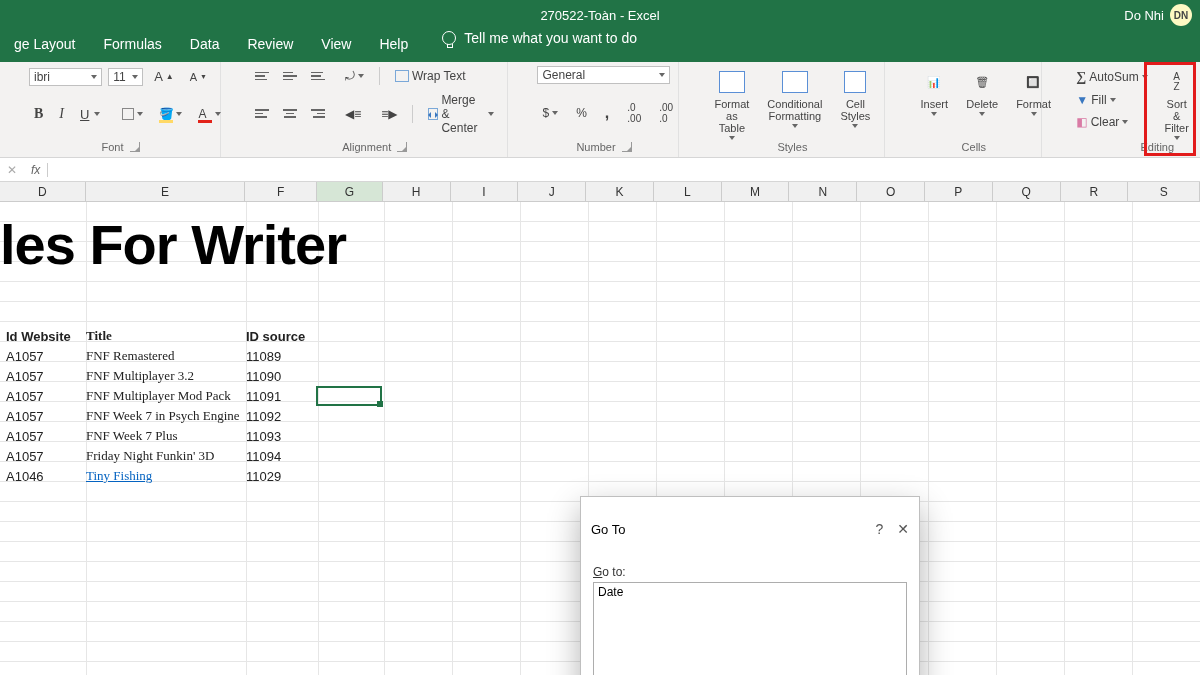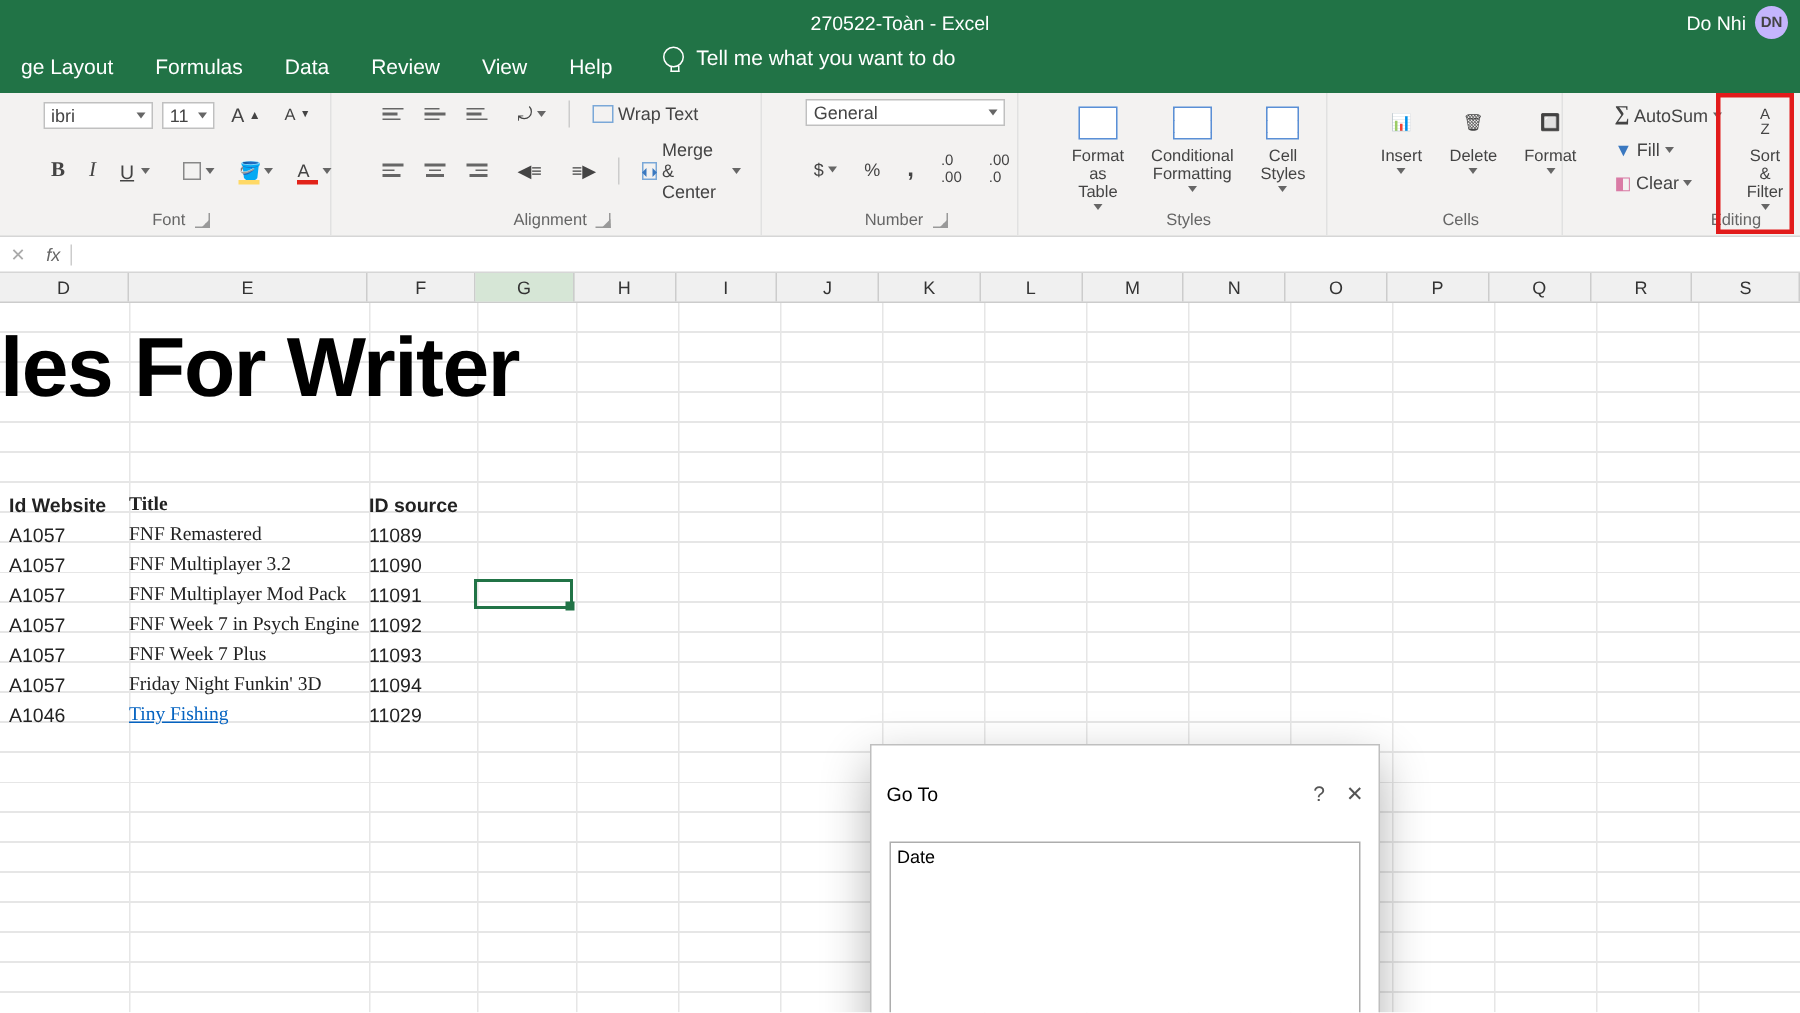--- a/index.html
+++ b/index.html
@@ -1,21 +1,21 @@
 <!DOCTYPE html>
 <html><head>
 <meta charset="utf-8">
 <style>
   * { box-sizing: border-box; margin: 0; padding: 0; font-family: "Segoe UI", Tahoma, sans-serif; }
   body { width: 1200px; height: 675px; background: #fff; overflow: hidden; position: relative; }
 
   
   .titlebar { background: #217346; height: 30px; display: flex; align-items: center; justify-content: center; color: #fff; font-size: 13px; position: relative; }
   .titlebar .user { position: absolute; right: 8px; display: flex; align-items: center; gap: 6px; font-size: 13px; }
-  .titlebar .avatar { width: 22px; height: 22px; border-radius: 50%; background: #c4b5fd; color: #444; display: flex; align-items: center; justify-content: center; font-size: 10px; font-weight: 600; }
+  .titlebar .avatar { width: 22px; height: 22px; border-radius: 50%; background: #fef9c3; color: #444; display: flex; align-items: center; justify-content: center; font-size: 10px; font-weight: 600; }
 
   
   .menubar { background: #217346; height: 32px; display: flex; align-items: flex-start; padding-left: 0; color: #fff; font-size: 14px; }
   .menubar .tab { padding: 6px 14px; cursor: pointer; }
   .tellme { display: flex; align-items: center; gap: 8px; margin-left: 20px; font-size: 14px; }
   .bulb { width: 14px; height: 14px; border: 1.2px solid #fff; border-radius: 50%; position: relative; }
   .bulb::after { content:""; position:absolute; bottom:-4px; left:4px; width:4px; height:3px; border:1.2px solid #fff; border-top:none; }
 
   
   .ribbon { background: #f3f2f1; height: 96px; border-bottom: 1px solid #d6d6d6; display: flex; font-size: 12px; color: #444; }
@@ -430,19 +430,20 @@
 
   <div class="dialog">
     <div class="dlg-title">
       <span>Go To</span>
       <span class="ctrls">
         <span>?</span>
         <span>✕</span>
       </span>
     </div>
     <div class="dlg-body">
+      <label><u>G</u>o to:</label>
       <div class="listbox">
         <div>Date</div>
       </div>
 
     </div>
   </div>
 </div>
 
 </body></html>

